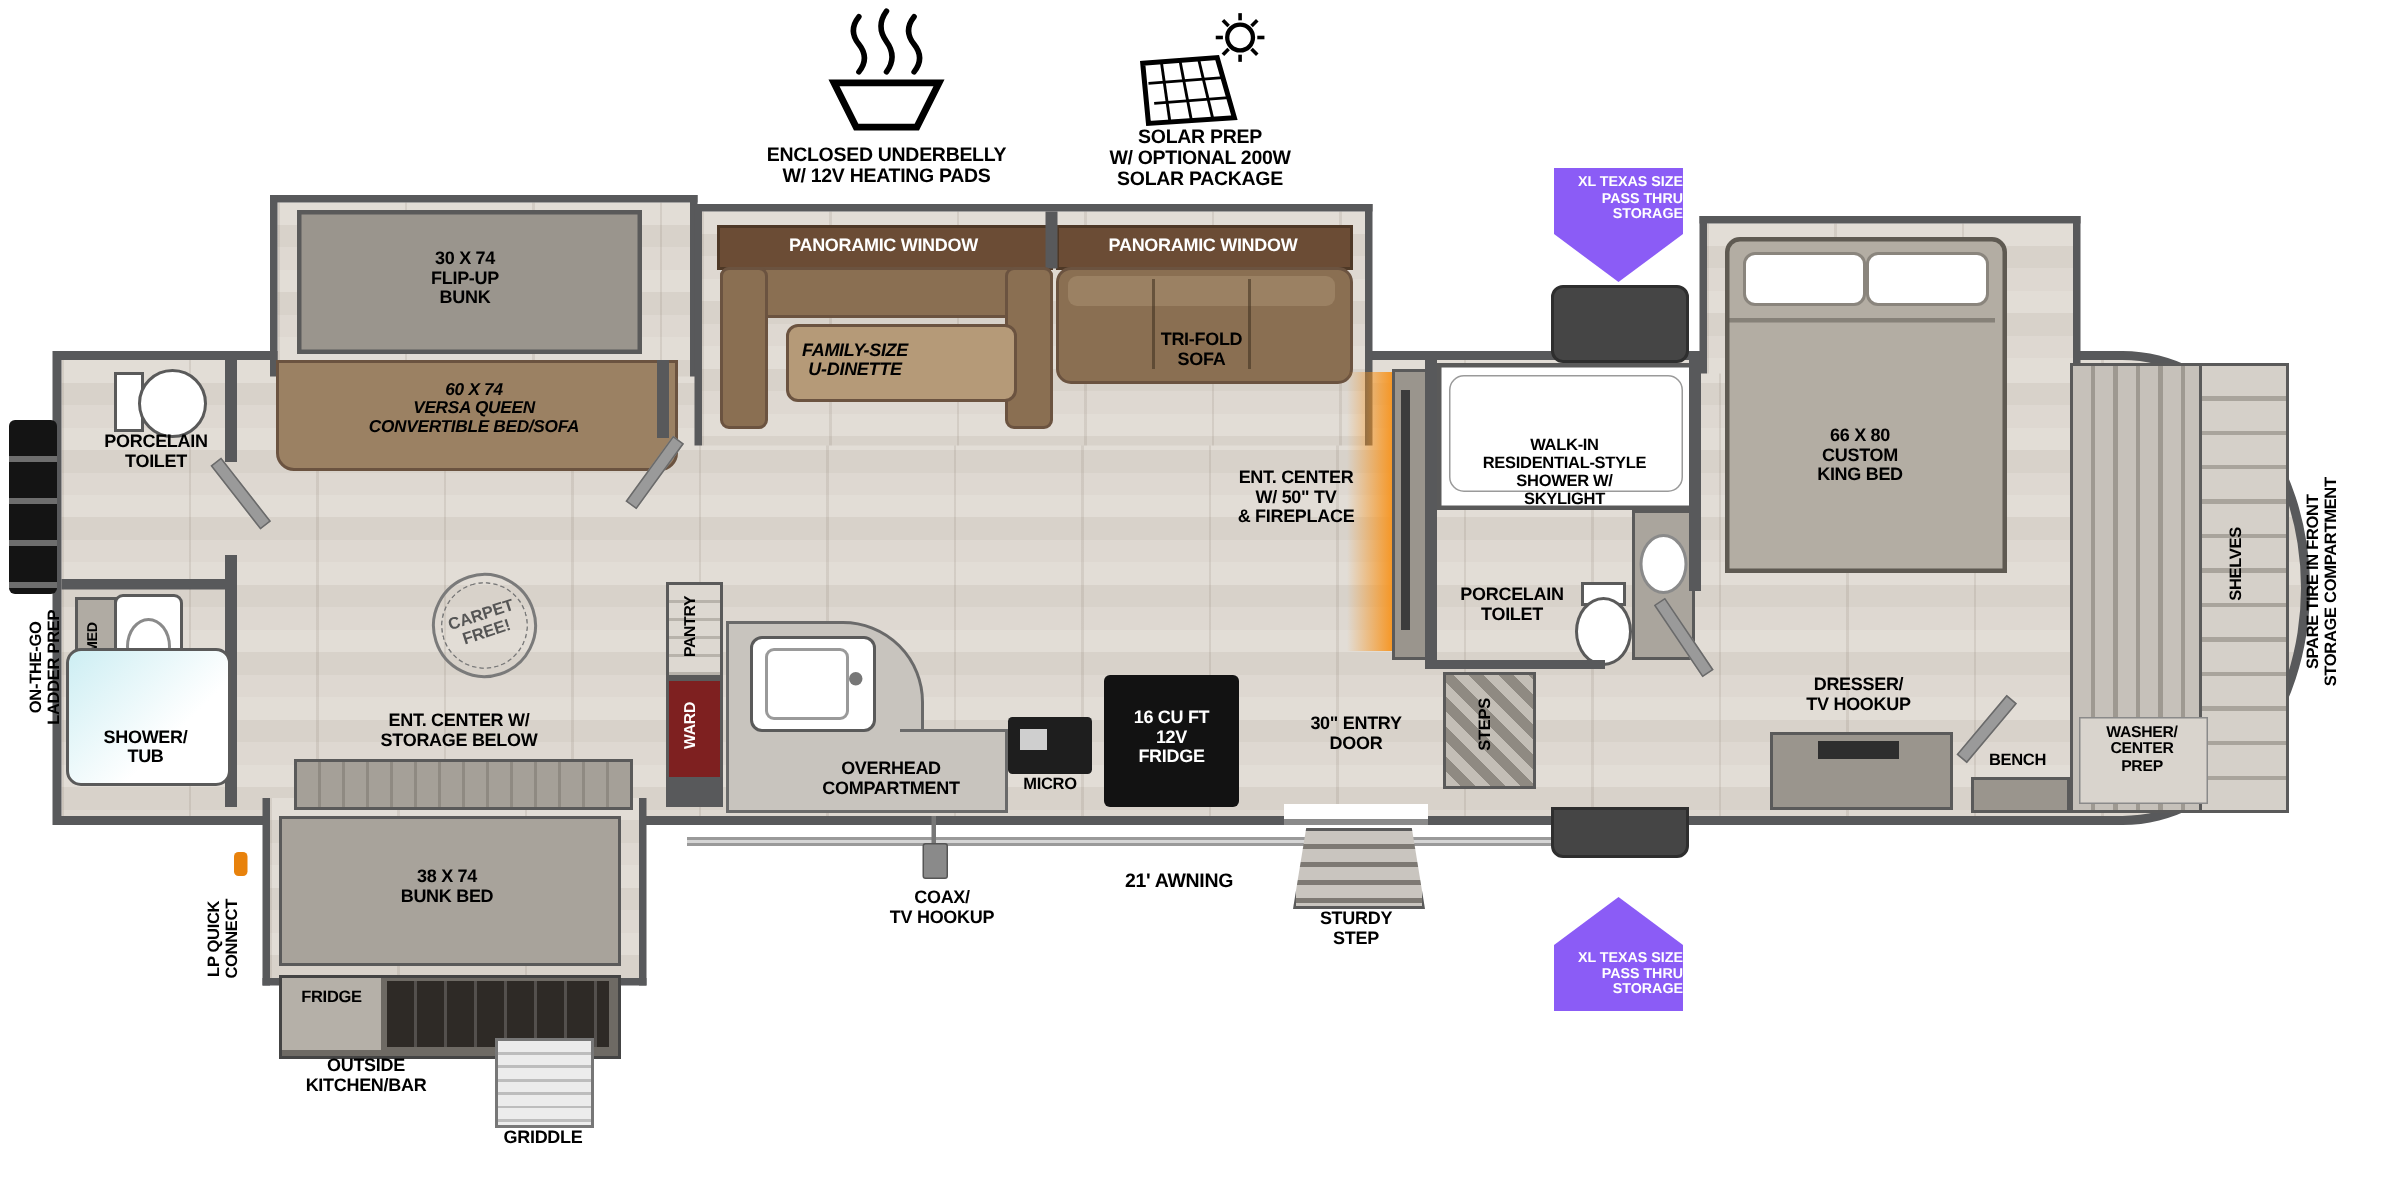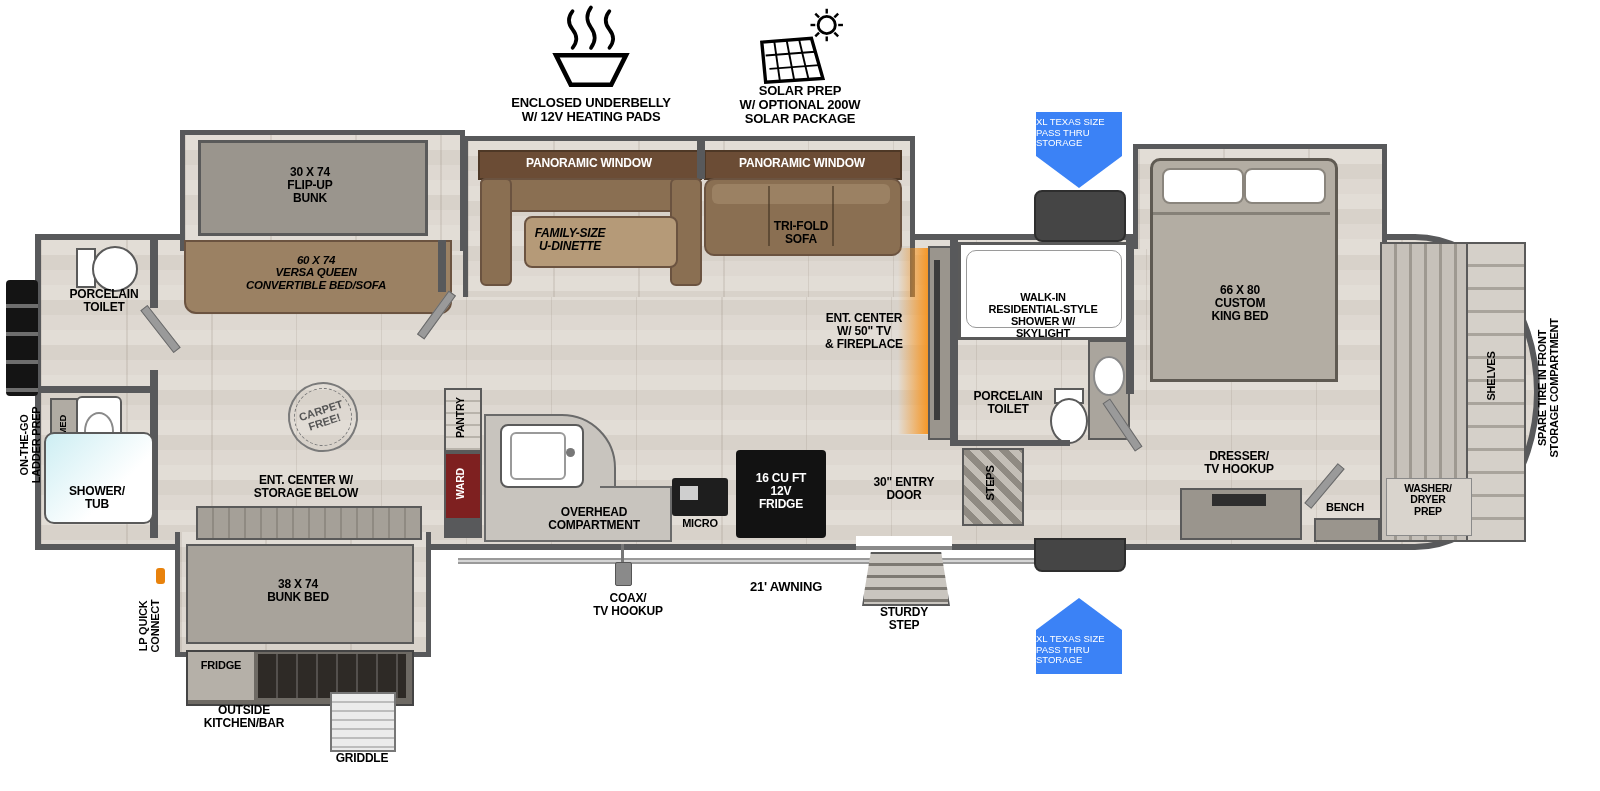--- a/index.html
+++ b/index.html
@@ -13,22 +13,22 @@
        white-space:pre-line;color:#000;letter-spacing:-0.2px;}
   .s9{font-size:9.5px}.s10{font-size:10.5px}.s11{font-size:11px}.s115{font-size:11.5px}
   .s12{font-size:12px}.s13{font-size:13px}
   .rot{transform:rotate(-90deg);}
   .wall{position:absolute;background:#58595b;}
   .door{position:absolute;background:#9a9a9a;border:1px solid #6a6a6a;}
   .slide{position:absolute;border:5px solid #58595b;}
   .brown{background:#8a6f52;border:2px solid #6b5340;}
   .graybox{background:#9a958d;border:2px solid #5a5a5a;}
   .whitebox{background:#fff;border:2px solid #5a5a5a;}
-  .arrow{position:absolute;background:#3b82f6;color:#fff;font-weight:normal;font-size:9.5px;
-         line-height:1.12;text-align:left;white-space:pre-line;}
+  .arrow{position:absolute;background:#8b5cf6;color:#fff;font-weight:bold;font-size:9.5px;
+         line-height:1.12;text-align:right;white-space:pre-line;}
 </style>
 </head>
 <body>
 
 <div class="stage">
 
   <svg class="abs" style="left:545px;top:4px" width="92" height="86" viewBox="0 0 100 90">
     <path d="M30 6 q-8 10 0 20 q8 10 0 20" fill="none" stroke="#000" stroke-width="4" stroke-linecap="round"></path>
     <path d="M50 2 q-8 11 0 22 q8 11 0 22" fill="none" stroke="#000" stroke-width="4" stroke-linecap="round"></path>
     <path d="M70 6 q-8 10 0 20 q8 10 0 20" fill="none" stroke="#000" stroke-width="4" stroke-linecap="round"></path>
@@ -250,21 +250,21 @@
   <div class="lbl s11" style="left:1310px;top:502px;width:70px;">BENCH</div>
 
   <div class="abs" style="left:1380px;top:242px;width:86px;height:296px;border:2px solid #5a5a5a;
               background:repeating-linear-gradient(90deg,#c6c1ba 0 12px,#9e9991 12px 15px);"></div>
   <div class="abs" style="left:1466px;top:242px;width:56px;height:296px;border:2px solid #5a5a5a;
               background:repeating-linear-gradient(180deg,#d5d0c9 0 20px,#a9a49c 20px 23px);"></div>
   <div class="lbl rot s11" style="left:1452px;top:370px;width:80px;">SHELVES</div>
 
   <div class="abs" style="left:1386px;top:478px;width:84px;height:56px;background:#d9d4cd;border:1px solid #8a8a8a;"></div>
   <div class="lbl s10" style="left:1388px;top:483px;width:80px;">WASHER/
-DRYER
+CENTER
 PREP</div>
 
   <div class="lbl rot s11" style="left:1444px;top:376px;width:210px;">SPARE TIRE IN FRONT
 STORAGE COMPARTMENT</div>
 
   <div class="abs" style="left:186px;top:544px;width:224px;height:96px;background:#a8a39b;border:2.5px solid #5a5a5a;"></div>
   <div class="lbl s12" style="left:238px;top:578px;width:120px;">38 X 74
 BUNK BED</div>
 
   <div class="abs" style="left:186px;top:650px;width:224px;height:52px;background:#6e6a64;border:2px solid #444;"></div>

